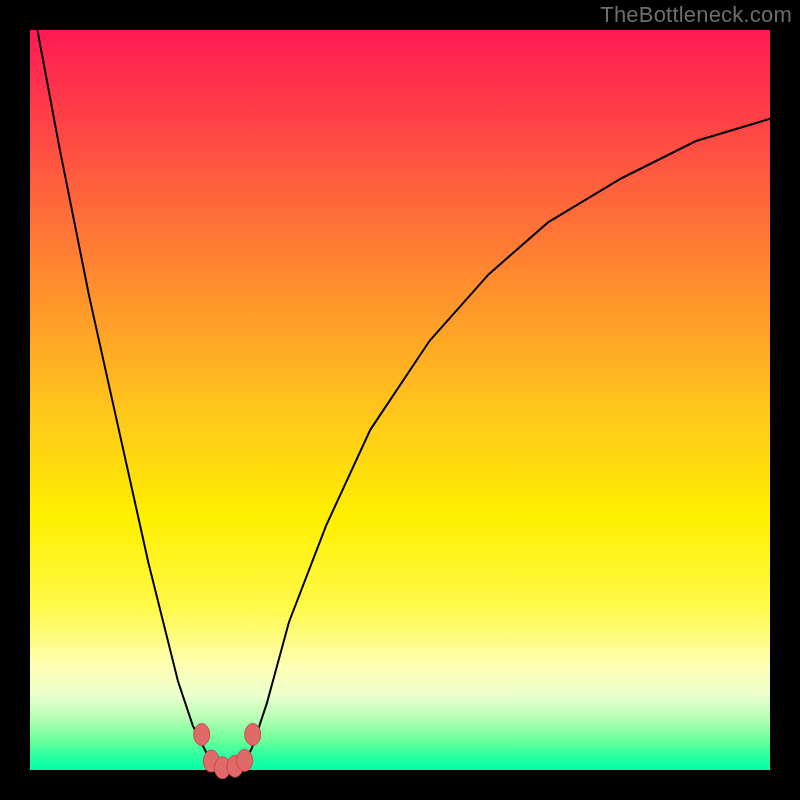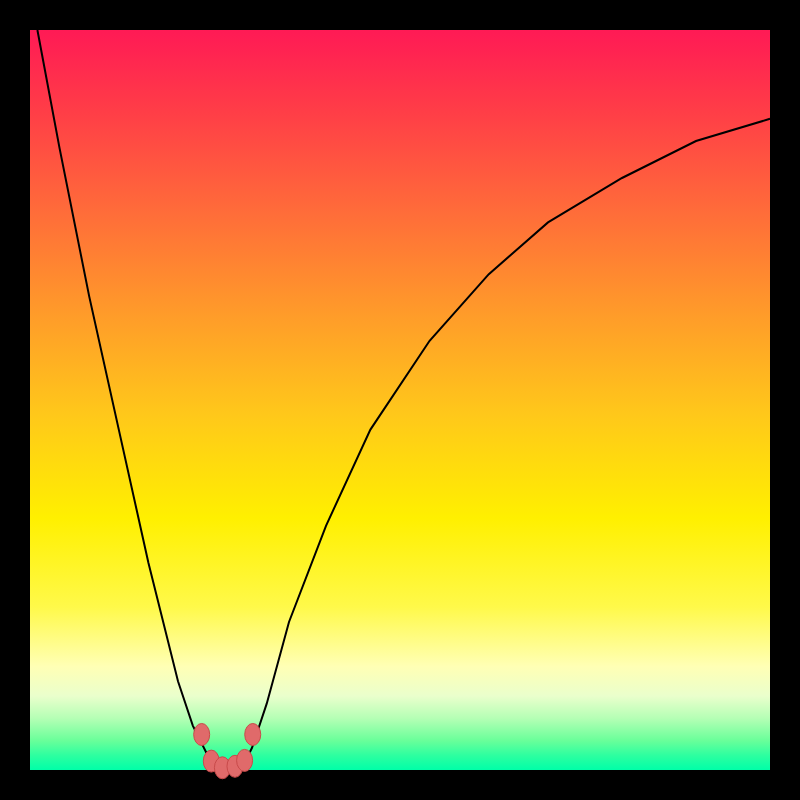--- a/index.html
+++ b/index.html
@@ -55,20 +55,21 @@
     font-weight: 500;
     letter-spacing: 0.2px;
     user-select: none;
   }
 </style>
 </head>
 <body>
 
 <div class="frame">
 
+  <div class="watermark">TheBottleneck.com</div>
 
   <div class="plot-area">
     <svg class="plot-svg" viewBox="0 0 740 740" preserveAspectRatio="none">
       <path id="curve-path" fill="none" stroke="#000000" stroke-width="2" d="M7.40 0.00 L29.60 118.40 L59.20 266.40 L88.80 399.60 L118.40 532.80 L148.00 651.20 L162.80 695.60 L177.60 725.20 L185.00 736.30 L192.40 740.00 L199.80 740.00 L207.20 738.52 L214.60 732.60 L222.00 717.80 L236.80 673.40 L259.00 592.00 L296.00 495.80 L340.40 399.60 L399.60 310.80 L458.80 244.20 L518.00 192.40 L592.00 148.00 L666.00 111.00 L740.00 88.80"></path>
       <g id="markers-group">
           <ellipse cx="171.68" cy="704.48" rx="8" ry="11" fill="#e06a6a" stroke="#c84a4a" stroke-width="1"></ellipse>
           <ellipse cx="181.30" cy="731.12" rx="8" ry="11" fill="#e06a6a" stroke="#c84a4a" stroke-width="1"></ellipse>
           <ellipse cx="192.40" cy="737.78" rx="8" ry="11" fill="#e06a6a" stroke="#c84a4a" stroke-width="1"></ellipse>
           <ellipse cx="204.98" cy="736.30" rx="8" ry="11" fill="#e06a6a" stroke="#c84a4a" stroke-width="1"></ellipse>
           <ellipse cx="214.60" cy="730.38" rx="8" ry="11" fill="#e06a6a" stroke="#c84a4a" stroke-width="1"></ellipse>

